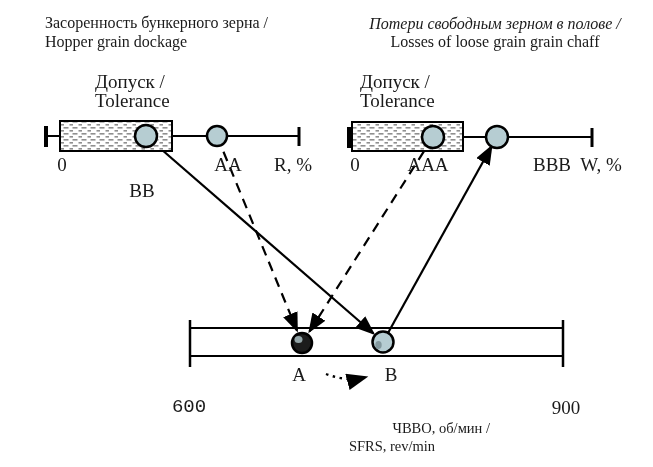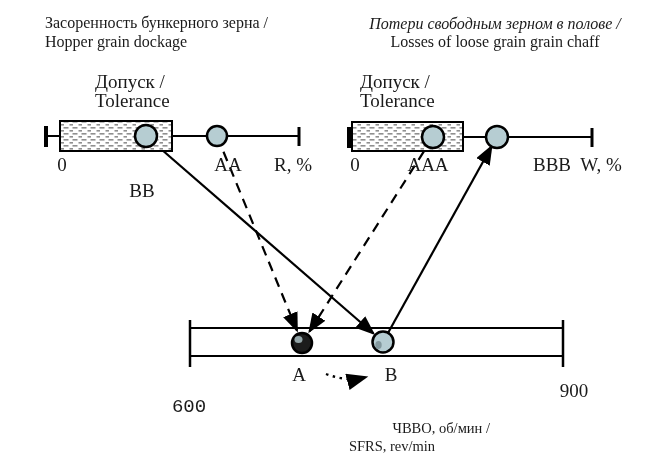--- a/index.html
+++ b/index.html
@@ -95,16 +95,16 @@
 
 <div class="abs cx" style="left:355px;top:155px;">0</div>
 <div class="abs cx" style="left:428px;top:155px;">AAA</div>
 <div class="abs cx" style="left:552px;top:155px;">BBB</div>
 <div class="abs cx" style="left:601px;top:155px;">W, %</div>
 
 <div class="abs cx" style="left:299px;top:365px;">A</div>
 <div class="abs cx" style="left:391px;top:365px;">B</div>
 
 <div class="abs cx" style="left:189px;top:398px;font-family:Liberation Mono, monospace;">600</div>
-<div class="abs cx" style="left:566px;top:381px;margin-left:8px;">900</div>
+<div class="abs cx" style="left:566px;top:398px;">900</div>
 
 <div class="abs ctr" style="left:270px;top:419px;width:220px;font-size:14.5px;text-align:right;">ЧВВО, об/мин /</div>
 <div class="abs ctr" style="left:282px;top:437px;width:220px;font-size:14.5px;">SFRS, rev/min</div>
 
 </body></html>

